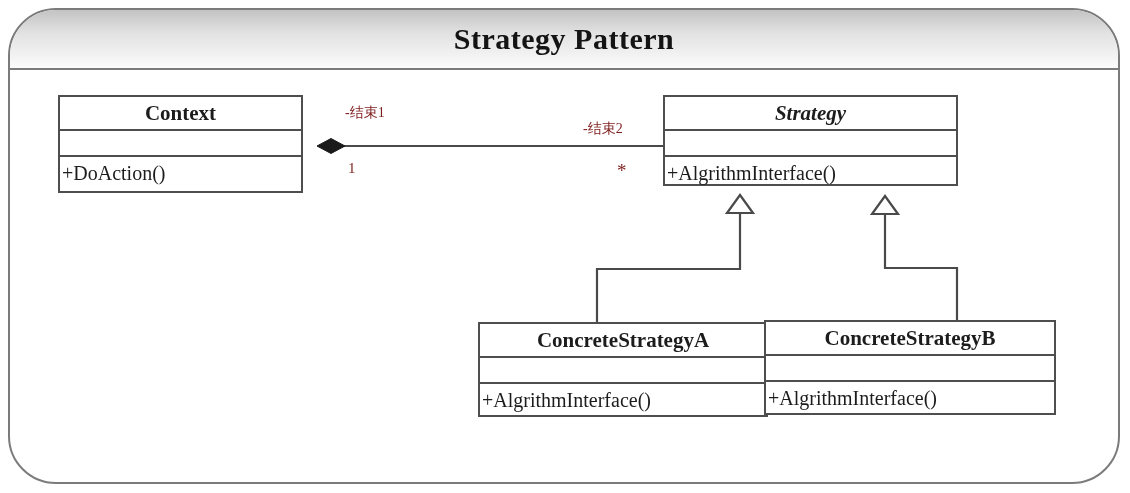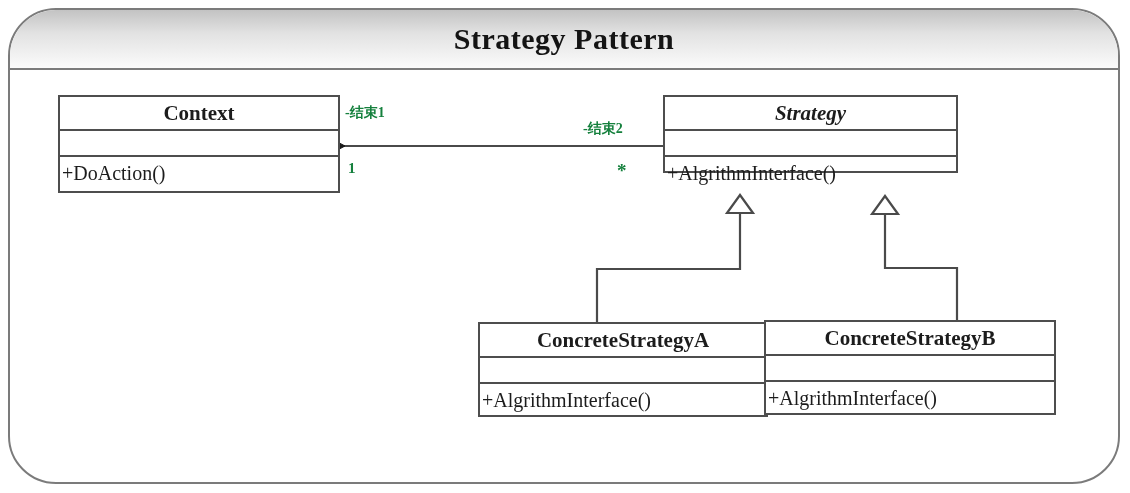--- a/index.html
+++ b/index.html
@@ -78,23 +78,22 @@
     position: absolute;
     left: 0; top: 0;
     width: 1130px; height: 493px;
     z-index: 1;
   }
   
   .edge-label {
     position: absolute;
     z-index: 3;
     font-size: 14px;
-    color: #15803d;
+    color: #7f1d1d;
     white-space: nowrap;
-    font-weight: bold;
   }
   .edge-label.mult { font-size: 15px; }
   .edge-label.star { font-size: 19px; line-height: 14px; }
 </style>
 </head>
 <body>
 
 <div id="stage">
 
   <div class="frame">
@@ -108,27 +107,27 @@
     <line x1="343" y1="146" x2="665" y2="146" stroke="#4a4a4a" stroke-width="2.2"></line>
     <polygon points="317,146 331,138.5 345,146 331,153.5" fill="#1a1a1a" stroke="#1a1a1a" stroke-width="1"></polygon>
 
     <polyline points="597,322 597,269 740,269 740,213" fill="none" stroke="#4a4a4a" stroke-width="2.2"></polyline>
     <polygon points="740,195 727,213 753,213" fill="#ffffff" stroke="#4a4a4a" stroke-width="2.2"></polygon>
 
     <polyline points="957,320 957,268 885,268 885,214" fill="none" stroke="#4a4a4a" stroke-width="2.2"></polyline>
     <polygon points="885,196 872,214 898,214" fill="#ffffff" stroke="#4a4a4a" stroke-width="2.2"></polygon>
   </svg>
 
-  <div class="uml-class" style="left:58px; top:95px; width:282px; height:98px;">
+  <div class="uml-class" style="left:58px; top:95px; width:245px; height:98px;">
     <div class="uml-name">Context</div>
     <div class="uml-attrs"></div>
     <div class="uml-methods">+DoAction()</div>
   </div>
 
-  <div class="uml-class" style="left:663px; top:95px; width:295px; height:78px;">
+  <div class="uml-class" style="left:663px; top:95px; width:295px; height:91px;">
     <div class="uml-name abstract">Strategy</div>
     <div class="uml-attrs"></div>
     <div class="uml-methods">+AlgrithmInterface()</div>
   </div>
 
   <div class="uml-class" style="left:453px; top:322px; width:290px; height:95px;margin-left:25px;">
     <div class="uml-name">ConcreteStrategyA</div>
     <div class="uml-attrs"></div>
     <div class="uml-methods">+AlgrithmInterface()</div>
   </div>

